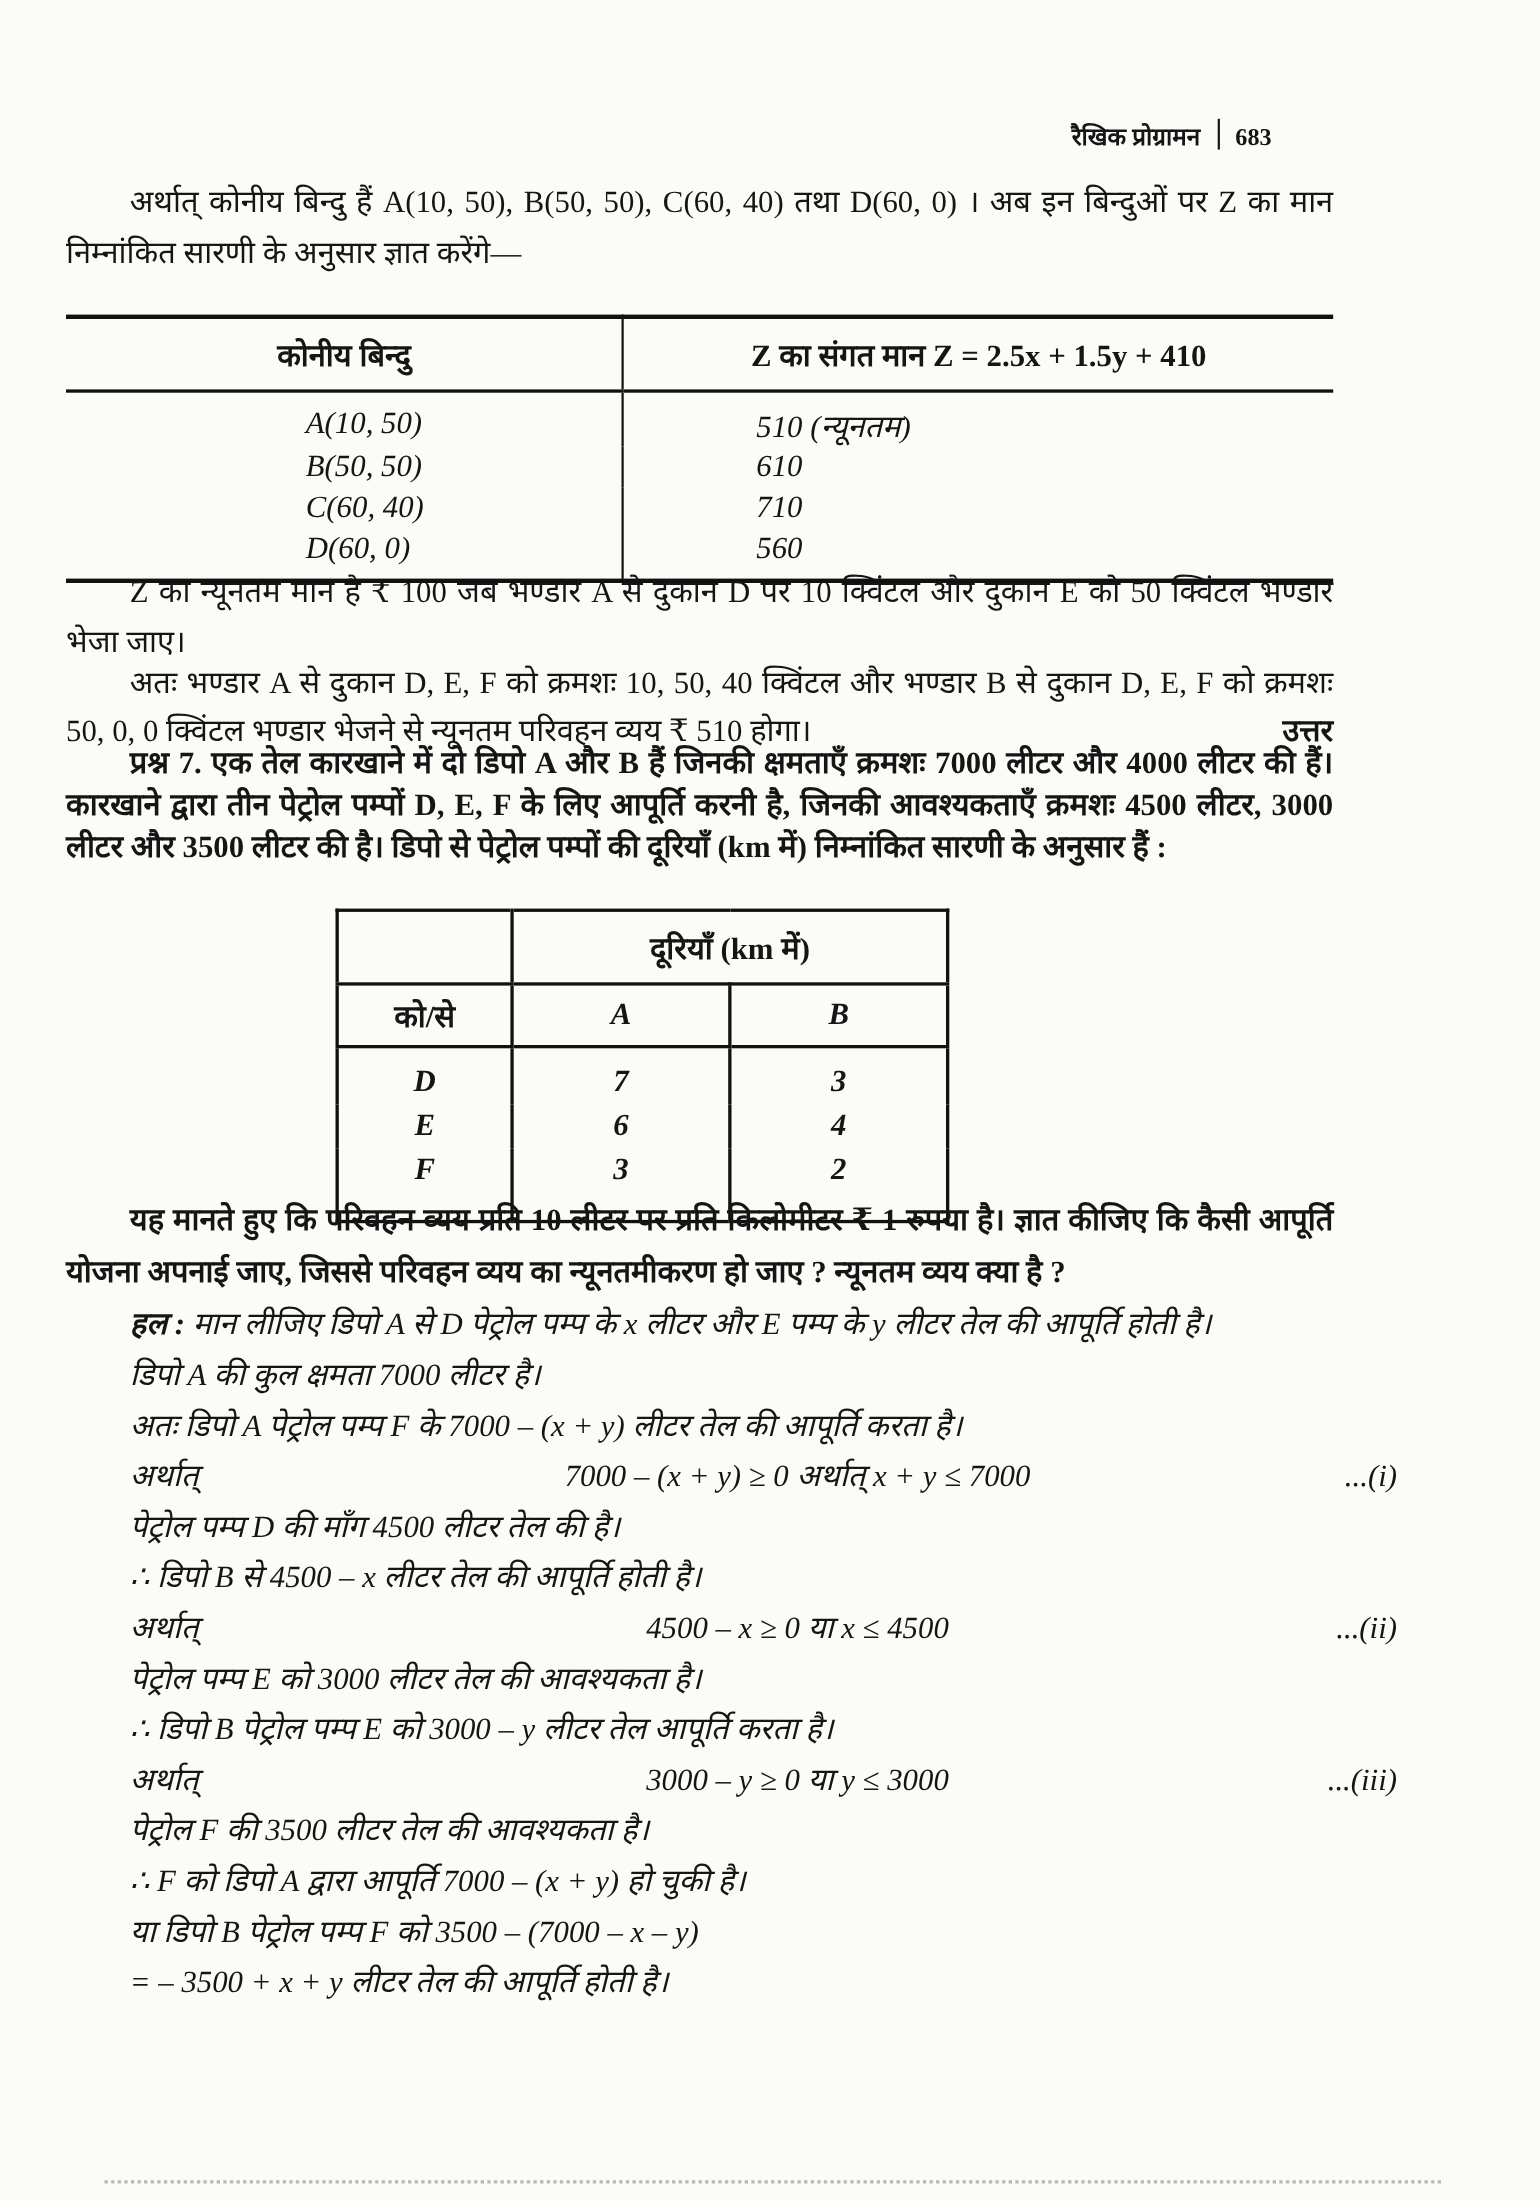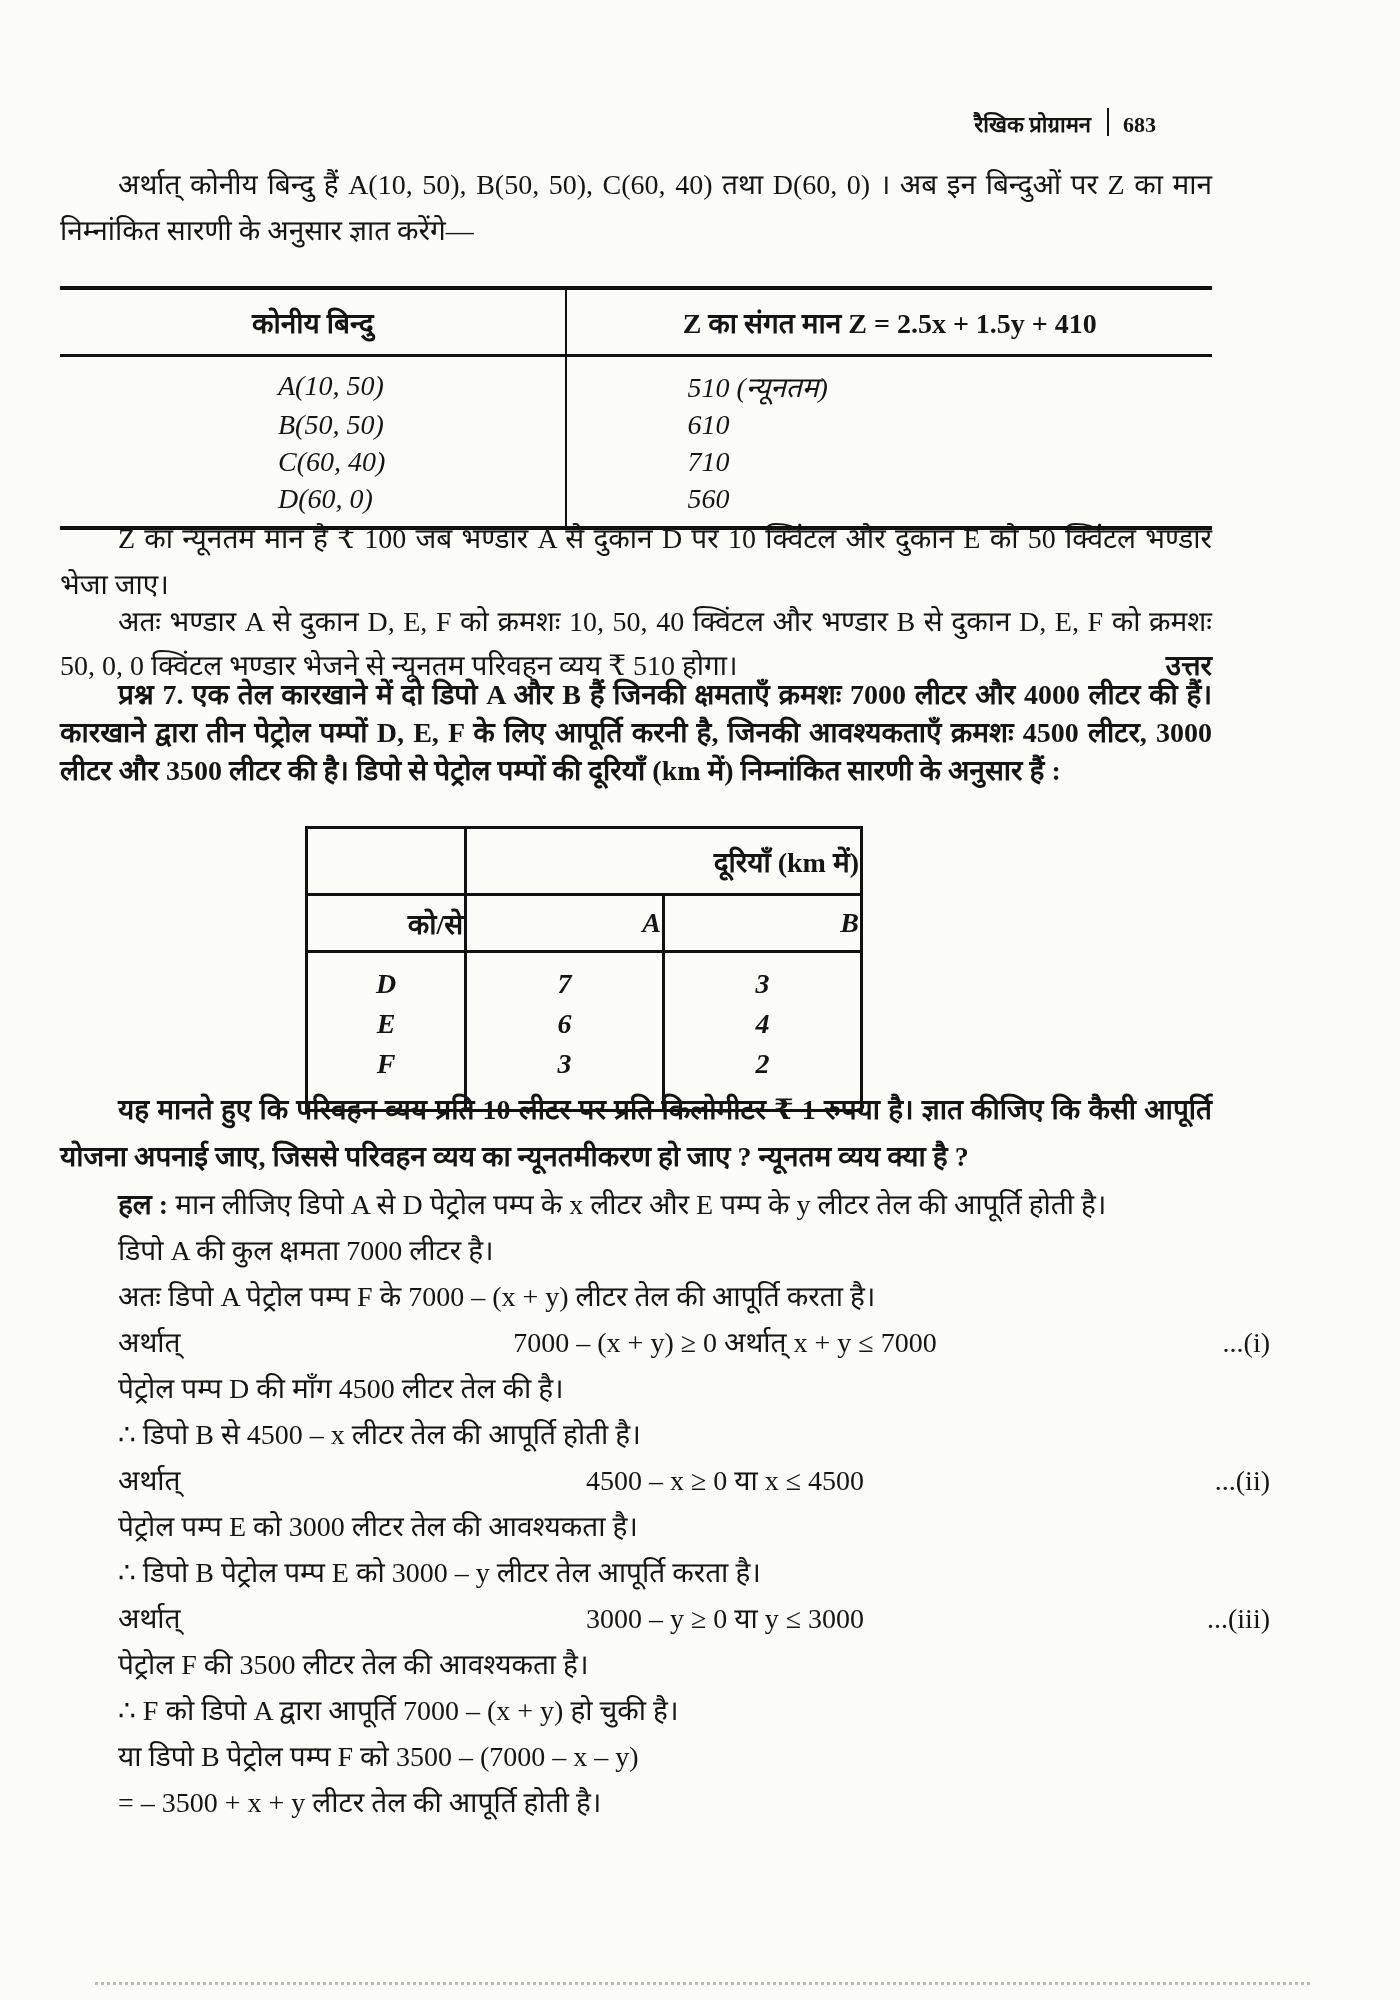--- a/index.html
+++ b/index.html
@@ -40,29 +40,29 @@
   .t1 td{height:35px;font-style:italic;}
   .t1 td.c1{padding-left:218px;}
   .t1 td.c2{padding-left:120px;}
   .t1 tr.first td{padding-top:10px;}
   .t1 tr.last td{padding-bottom:10px;}
   
   .t2wrap{top:826px;left:245px;width:560px;}
   .t2{border-collapse:collapse;width:558px;font-size:28px;font-weight:700;
       border:3px solid #111;}
   .t2 th,.t2 td{border-left:3px solid #111;text-align:center;}
-  .t2 .rowline{border-bottom:3px solid #111;text-align:right;}
+  .t2 .rowline{border-bottom:3px solid #111;}
   .t2 .h1{height:62px;}
   .t2 .h2{height:52px;}
   .t2 td{height:38px;font-style:italic;}
   .t2 tr.first td{padding-top:12px;}
   .t2 tr.last td{padding-bottom:26px;}
   .lat{font-style:italic;}
   
-  .sol{top:1182px;font-size:28px;}
+  .sol{top:1182px;font-size:28px;font-style:italic;}
   .sol-line{position:relative;height:46px;line-height:46px;margin-left:58px;white-space:nowrap;}
   .sol-line .pre{font-weight:700;}
   .sol-line.eq .eq-label{display:inline-block;}
   .sol-line.eq .eq-body{position:absolute;left:120px;right:0;text-align:center;}
   .sol-line.eq .eq-ref{position:absolute;right:-58px;text-align:right;}
   .sol-line.deep{}
   
   .edge{position:absolute;left:95px;top:1982px;width:1215px;height:0;
         border-top:3px dotted #b9b9b2;}
 </style>

